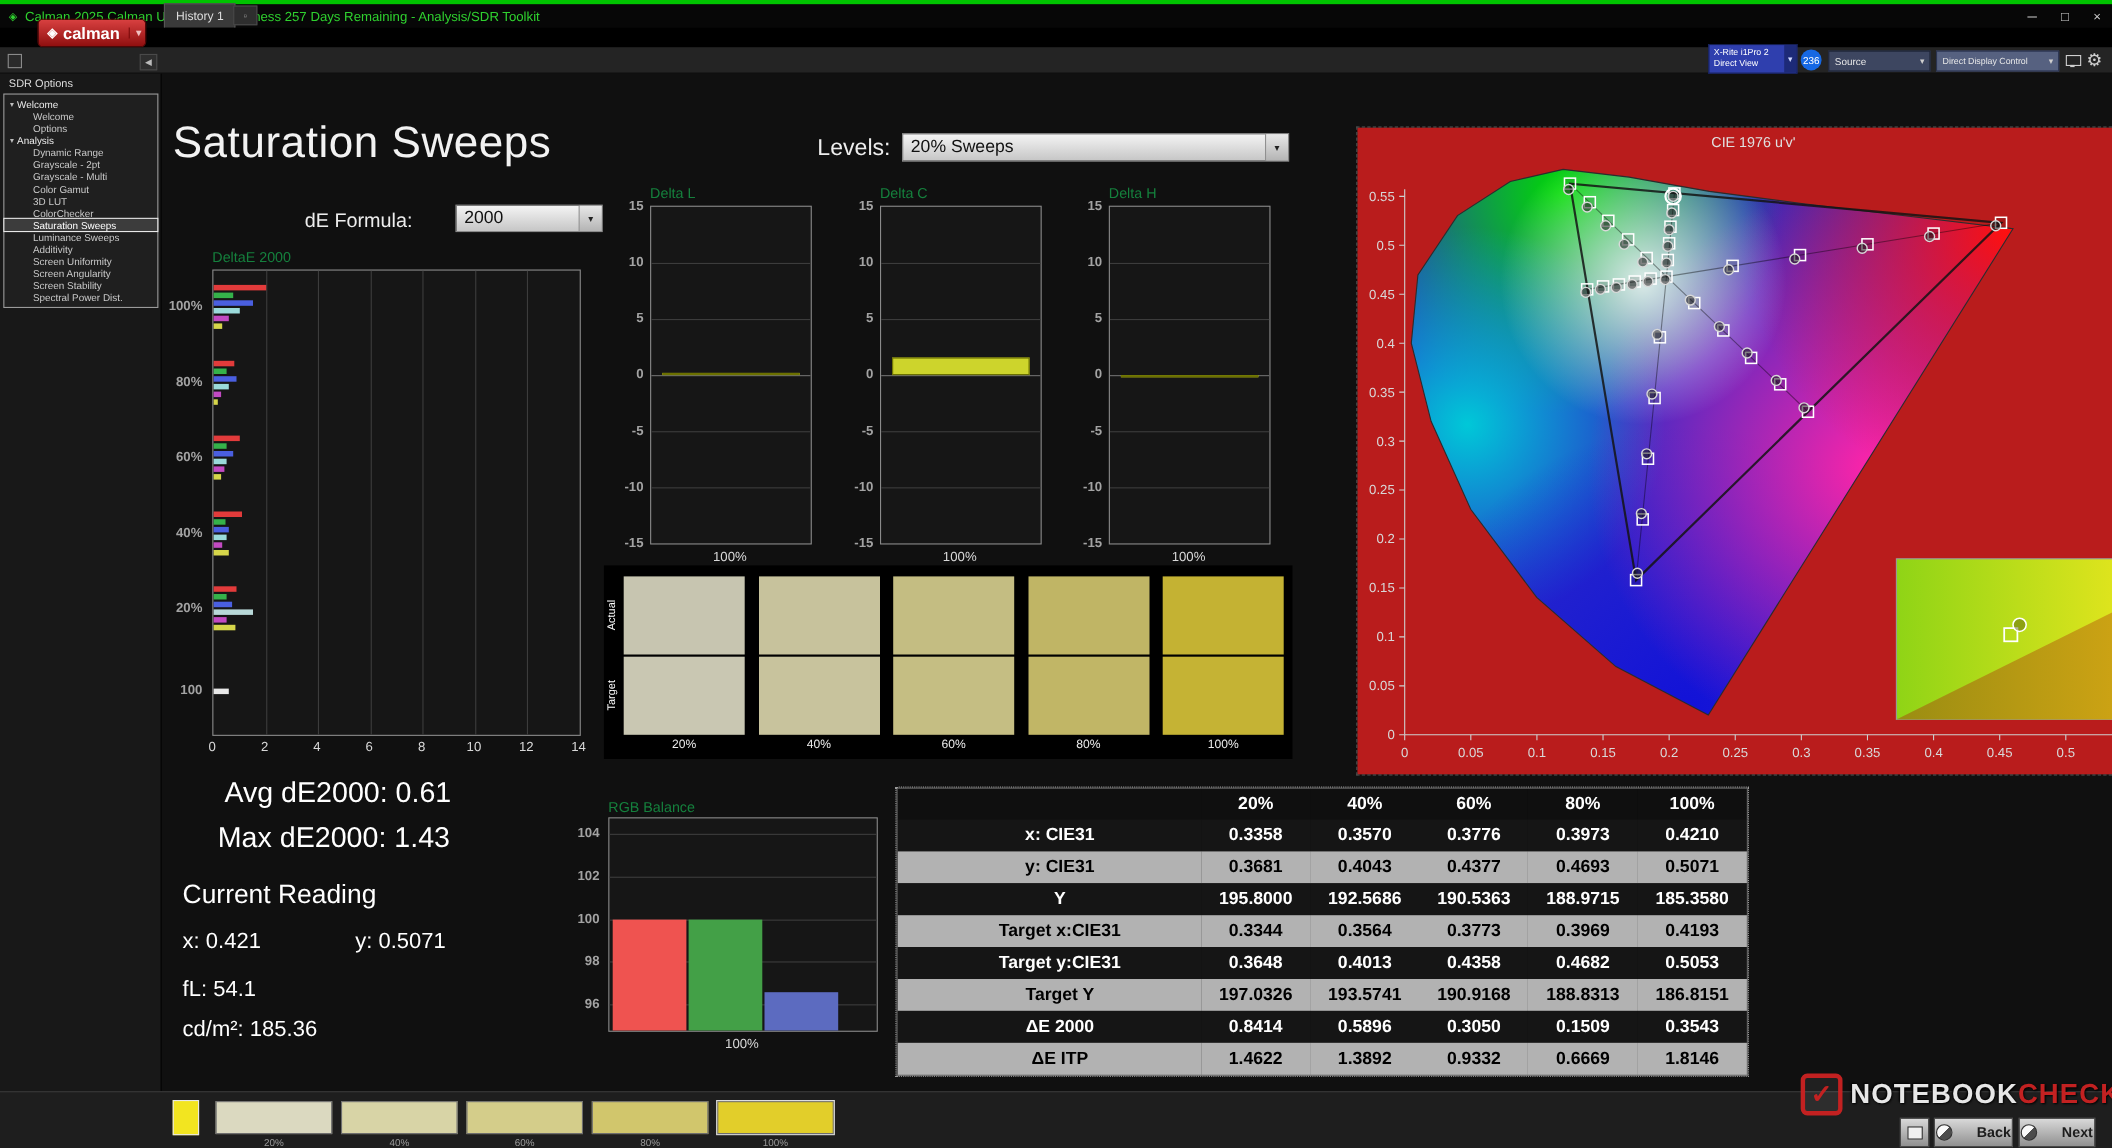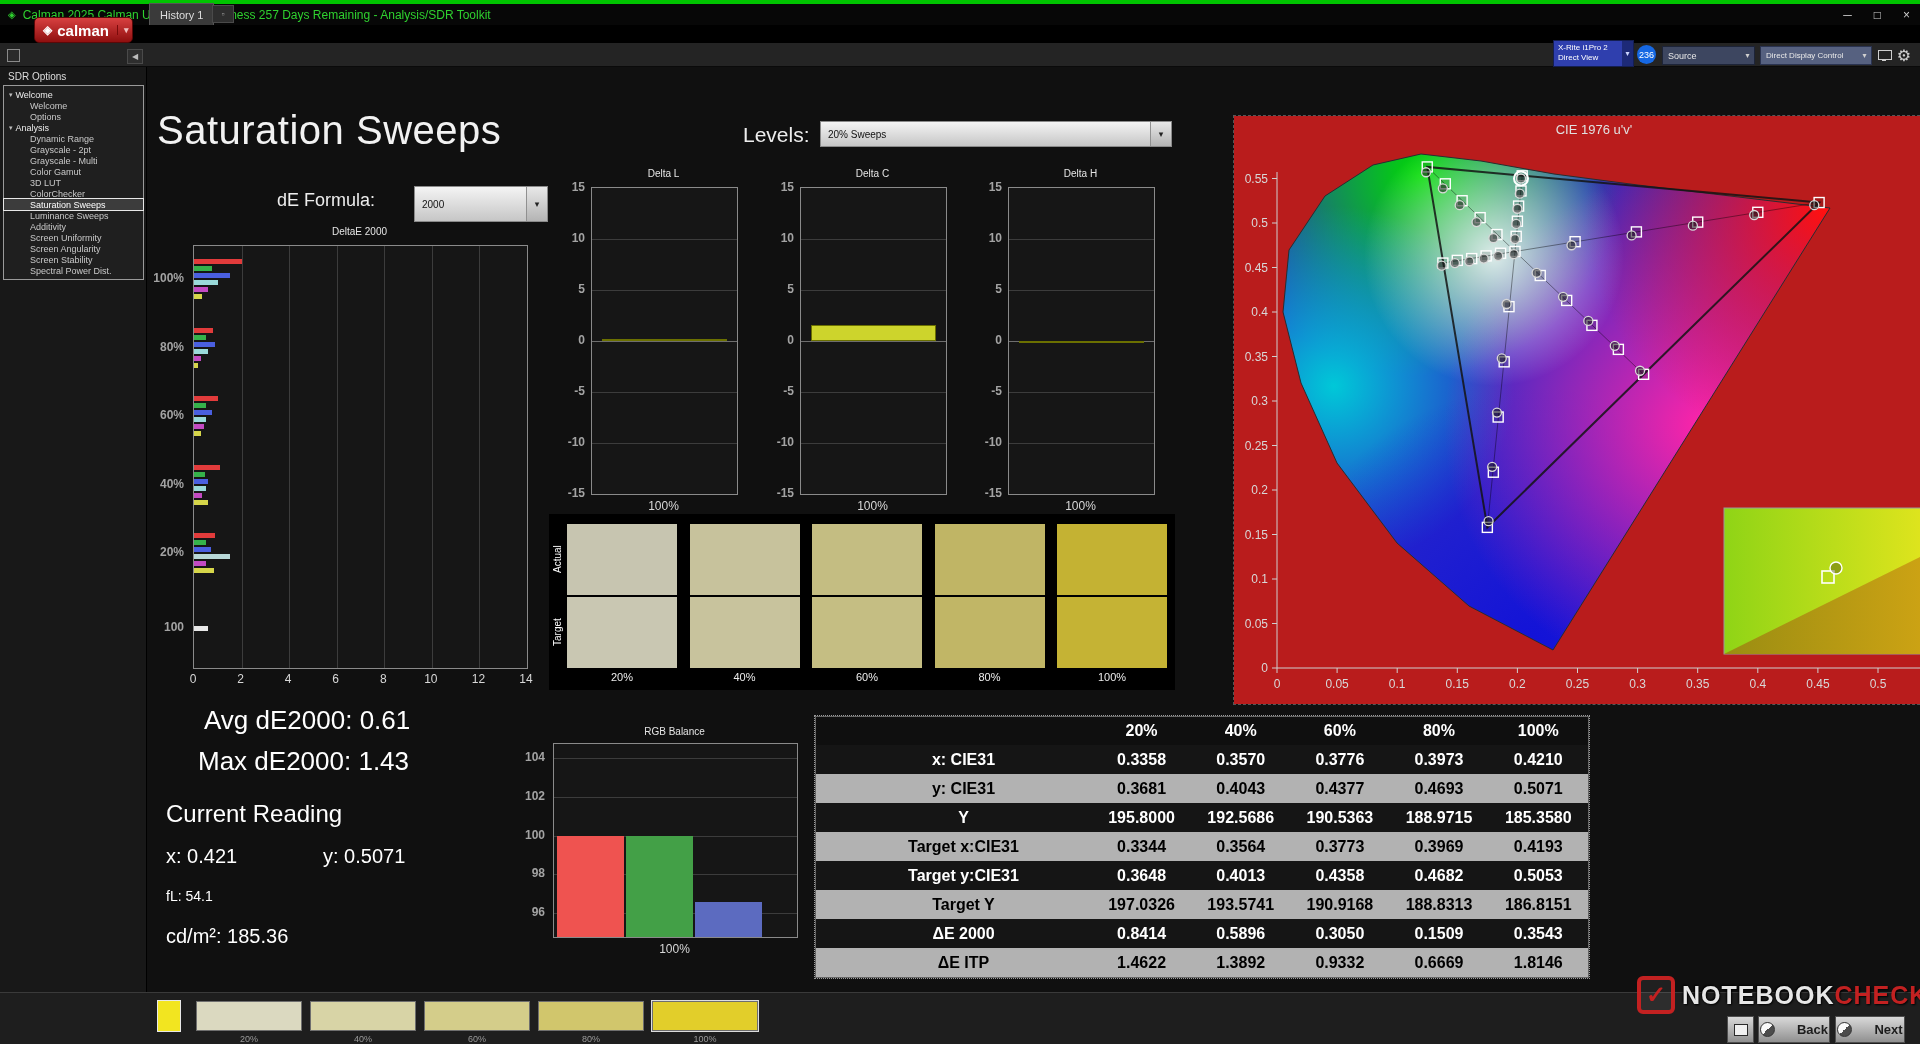--- a/index.html
+++ b/index.html
@@ -50,27 +50,27 @@
   .tree-group .tw{font-size:7px;color:#bdbdbd;}
   .tree-item{color:#c9c9c9;font-size:9px;height:11px;display:flex;align-items:center;padding-left:26px;white-space:nowrap;}
   .tree-item.sel{background:#3c3c3c;color:#fff;outline:1px solid #e8e8e8;}
   
   .page-title{position:absolute;left:157px;top:108px;font-size:40px;color:#f2f2f2;letter-spacing:0.5px;}
   .flabel{position:absolute;color:#ededed;}
   .de-label{left:277px;top:190px;font-size:18px;}
   .levels-label{left:743px;top:123px;font-size:21px;}
   .light-dd{position:absolute;background:linear-gradient(#f4f4f4,#c6c6c6);border:1px solid #8a8a8a;display:flex;
             align-items:stretch;box-sizing:border-box;color:#111;}
-  .light-dd .val{flex:1;padding-left:7px;font-size:10px;display:flex;align-items:center;}
+  .light-dd .val{flex:1;padding-left:7px;font-size:16px;display:flex;align-items:center;}
   .light-dd .caret{width:20px;background:linear-gradient(#e8e8e8,#b4b4b4);border-left:1px solid #909090;
                    display:flex;align-items:center;justify-content:center;font-size:9px;color:#222;}
-  .de-dd{left:414px;top:186px;width:134px;height:36px;}
+  .de-dd{left:414px;top:186px;width:134px;height:25px;}
   .levels-dd{left:820px;top:121px;width:352px;height:26px;}
   
-  .chart-title{position:absolute;text-align:center;font-size:10px;color:#e5e5e5;}
+  .chart-title{position:absolute;font-size:13px;color:#15803d;}
   .plot{position:absolute;background:#161616;border:1px solid #8a8a8a;box-sizing:content-box;overflow:hidden;}
   .vgrid{position:absolute;top:0;bottom:0;width:1px;background:#3c3c3c;}
   .hgrid{position:absolute;left:0;right:0;height:1px;background:#3c3c3c;}
   .hgrid.zero{background:#6e6e6e;}
   .axlbl{position:absolute;right:4px;font-size:12px;color:#a3a3a3;font-weight:bold;}
   .axlbl-x{position:absolute;top:0;width:30px;text-align:center;font-size:12px;color:#d8d8d8;}
   .hbar{position:absolute;left:0;height:5px;}
   .dbar{position:absolute;left:10px;width:125px;border:1px solid #6b7000;box-sizing:border-box;}
   .rgbbar{position:absolute;}
   .ylabels,.xlabels{position:absolute;}
@@ -94,21 +94,21 @@
   
   .cie-panel{position:absolute;left:1234px;top:116px;width:720px;height:588px;background:#b91c1c;outline:1px dashed #565656;}
   .cie-title{position:absolute;left:0;top:6px;width:100%;text-align:center;font-size:13px;color:#e0e0e0;}
   
   .stat{position:absolute;color:#fff;}
   .stat-avg{left:204px;top:705px;font-size:26px;}
   .stat-max{left:198px;top:746px;font-size:26px;}
   .stat-cur{left:166px;top:800px;font-size:24px;}
   .stat-x{left:166px;top:845px;font-size:20px;}
   .stat-y{left:323px;top:845px;font-size:20px;}
-  .stat-fl{left:166px;top:888px;font-size:14px;}
+  .stat-fl{left:166px;top:888px;font-size:20px;}
   .stat-cd{left:166px;top:925px;font-size:20px;}
   
   .rgb-title{left:553px;top:726px;width:243px;}
   .rgb-plot{left:553px;top:743px;width:243px;height:193px;}
   .rgb-ylab{left:505px;top:743px;width:44px;height:193px;}
   .rgb-xlab{left:553px;top:942px;width:243px;}
   
   .dtable-wrap{position:absolute;left:815px;top:716px;width:774px;outline:1px dotted #9a9a9a;}
   table.dtable{width:100%;border-collapse:collapse;border:1px solid #666;font-family:"Liberation Sans",sans-serif;}
   table.dtable th{background:#0f0f0f;color:#fff;font-size:16px;font-weight:bold;height:26px;text-align:center;}

